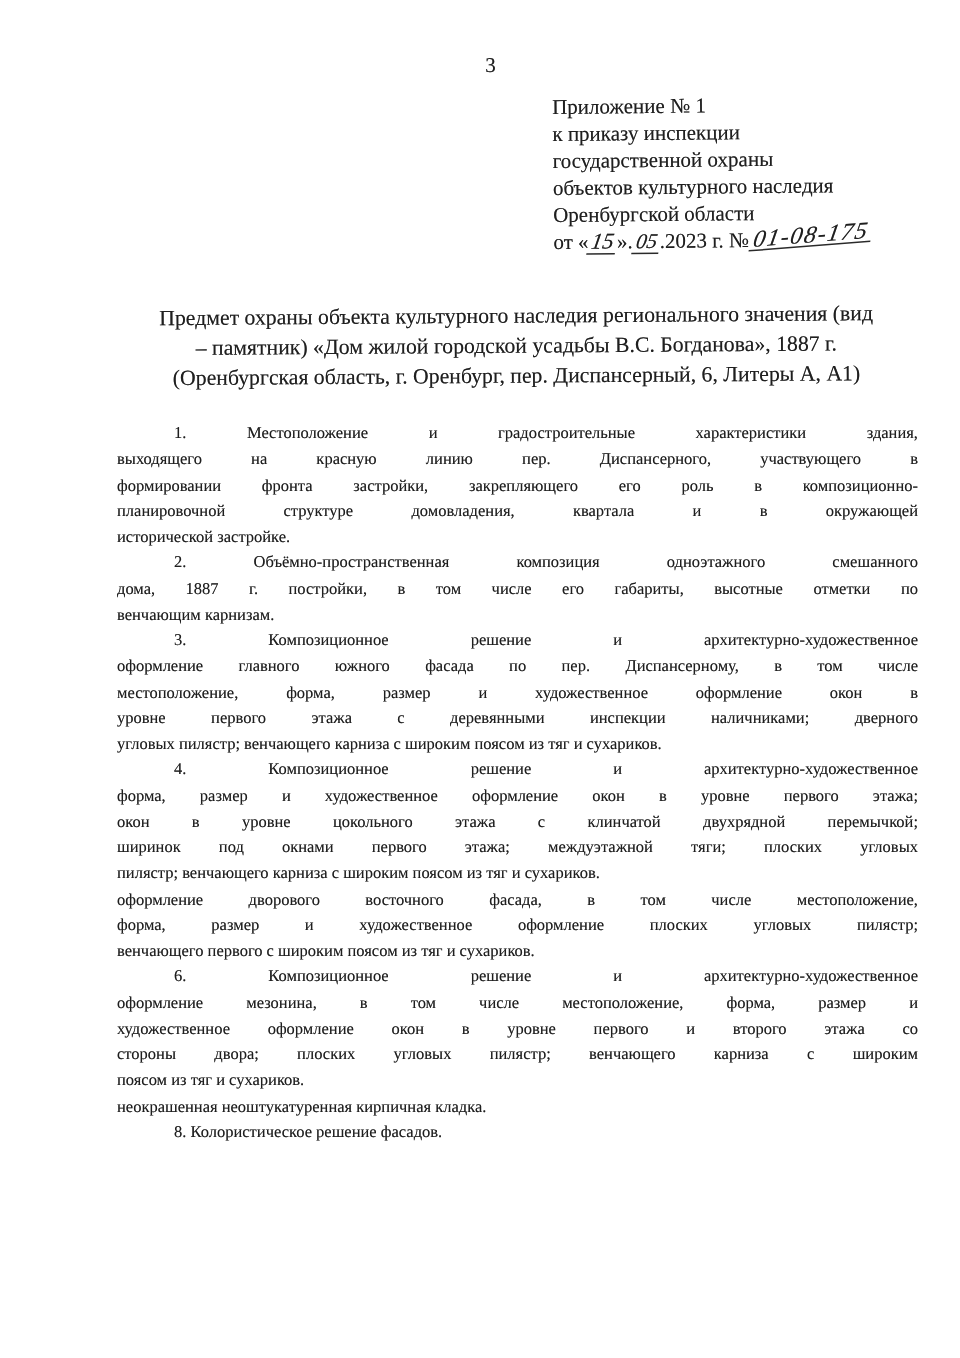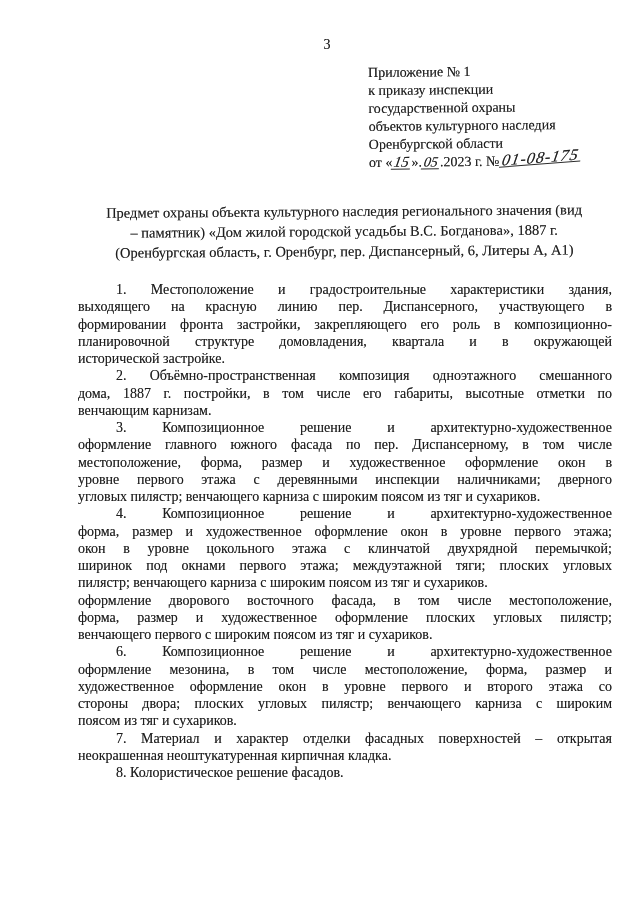--- a/index.html
+++ b/index.html
@@ -40,21 +40,21 @@
     transform-origin:left bottom;
   }
   .title-block{
     position:absolute; top:203px; left:76px; width:536px;
     font-size:14.5px; line-height:20px; text-align:center;
     transform:rotate(-0.4deg); transform-origin:left top;
   }
   .title-block .tline{white-space:nowrap;}
   .body-block{
     position:absolute; top:281px; left:78px; width:534px;
-    font-size:14px;
+    font-size:11px;
   }
   .bline{
     height:17.25px; line-height:17.25px;
     text-align:justify; text-align-last:justify;
   }
   .bline.first{padding-left:38px;}
   .bline.last{text-align-last:left;}
 </style>
 </head>
 <body>
@@ -115,21 +115,20 @@
         <div class="bline last">венчающего первого с широким поясом из тяг и сухариков.</div>
       </div>
       <div>
         <div class="bline first">6. Композиционное решение и архитектурно-художественное</div>
         <div class="bline">оформление мезонина, в том числе местоположение, форма, размер и</div>
         <div class="bline">художественное оформление окон в уровне первого и второго этажа со</div>
         <div class="bline">стороны двора; плоских угловых пилястр; венчающего карниза с широким</div>
         <div class="bline last">поясом из тяг и сухариков.</div>
       </div>
       <div>
-        <div class="bline first">7. Материал и характер отделки фасадных поверхностей – открытая</div>
         <div class="bline last">неокрашенная неоштукатуренная кирпичная кладка.</div>
       </div>
       <div>
         <div class="bline first last">8. Колористическое решение фасадов.</div>
       </div>
     </div>
 
 </div>
 
 </body></html>

